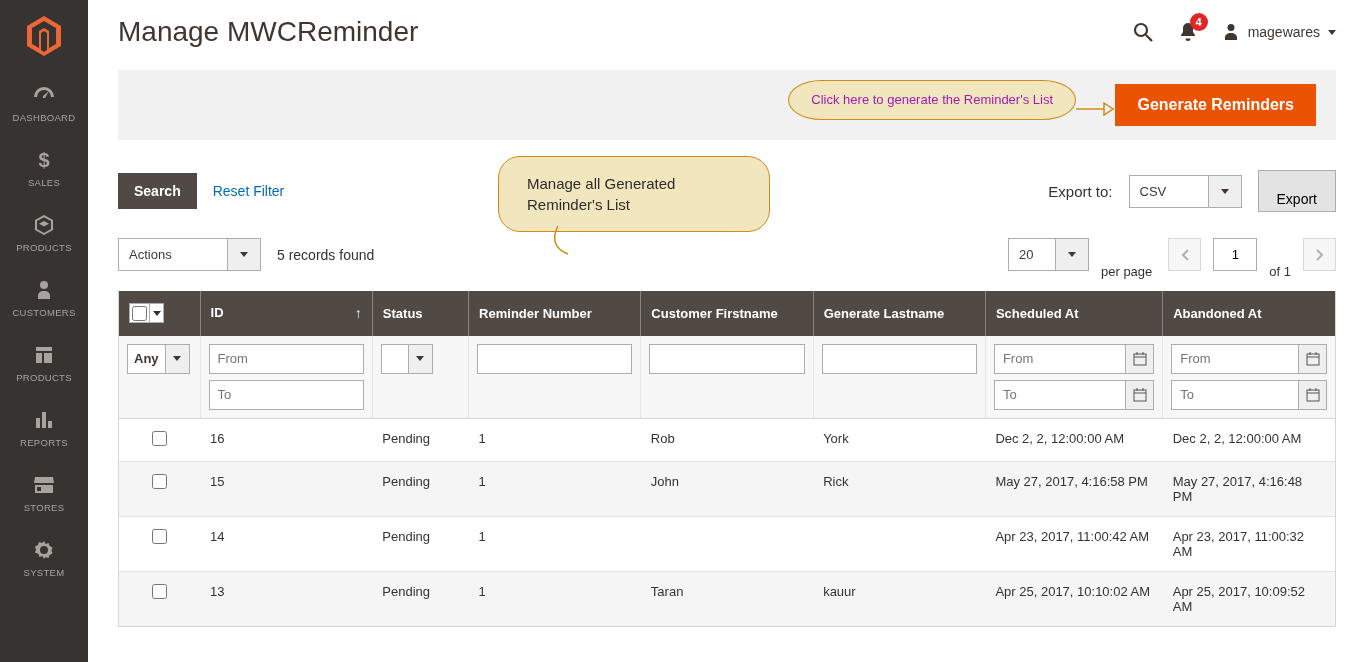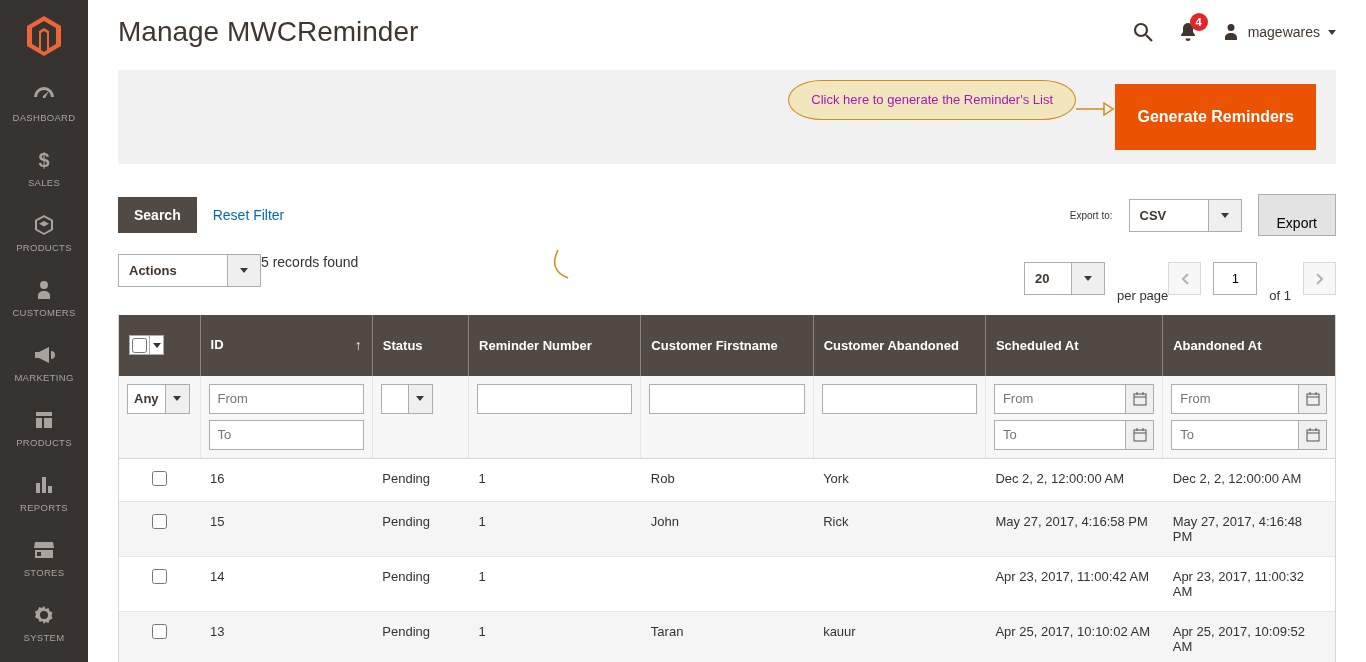--- a/index.html
+++ b/index.html
@@ -21,48 +21,48 @@
   .page-title { font-size: 28px; font-weight: 400; color: #41362f; flex: 1; }
   .header-actions { display: flex; align-items: center; gap: 24px; }
   .icon-btn { position: relative; cursor: pointer; }
   .badge { position: absolute; top: -8px; right: -10px; background: #e22626; color: #fff; border-radius: 9px; min-width: 18px; height: 18px; font-size: 11px; font-weight: 600; display: flex; align-items: center; justify-content: center; padding: 0 4px; }
   .user { display: flex; align-items: center; gap: 8px; cursor: pointer; color: #41362f; font-size: 14px;}
   .caret-down { width: 0; height: 0; border-left: 4px solid transparent; border-right: 4px solid transparent; border-top: 5px solid #41362f; }
   
   .action-bar { margin: 22px 30px 0; background: #f1f1f1; padding: 14px 20px; display: flex; align-items: center; justify-content: flex-end; position: relative; }
   .callout1 { position: absolute; right: 260px; top: 10px; background: #f2e6bf; border: 1.5px solid #d08b19; border-radius: 50px / 30px; padding: 10px 22px; font-size: 13px; color: #a21caf; text-align: left; line-height: 1.35; }
   .callout-arrow { position: absolute; right: 222px; top: 32px; width: 38px; height: 14px; }
-  .btn-primary { background: #eb5202; color: #fff; border: none; padding: 24px 22px; font-size: 16px; font-weight: 600; cursor: pointer; margin-left: 33px; }
+  .btn-primary { background: #eb5202; color: #fff; border: none; padding: 12px 22px; font-size: 16px; font-weight: 600; cursor: pointer; margin-left: 33px; }
   
   .toolbar { margin: 30px 30px 0; display: flex; align-items: center; gap: 16px; position: relative; }
   .btn-dark { background: #514943; color: #fff; border: none; padding: 10px 16px; font-size: 14px; font-weight: 600; cursor: pointer; }
   .link { color: #006bb4; font-size: 14px; cursor: pointer; }
   .flex-spacer { flex: 1; }
-  .export-label { color: #333; font-size: 10px; }
+  .export-label { color: #333; font-size: 15px; }
   .select-combo { display: flex; }
-  .select-field { border: 1px solid #adadad; padding: 6px 10px; height: 33px; min-width: 80px; background: #fff; display: flex; align-items: center; font-size: 13px; font-weight: bold; }
+  .select-field { border: 1px solid #adadad; padding: 6px 10px; height: 33px; min-width: 80px; background: #fff; display: flex; align-items: center; font-size: 13px; }
   .select-btn { border: 1px solid #adadad; border-left: none; width: 33px; height: 33px; background: #efefef; display: flex; align-items: center; justify-content: center; cursor: pointer; }
   .btn-light { background: #e3e3e3; border: 1px solid #adadad; padding: 20px 18px; font-size: 14px; cursor: pointer; height: 33px; }
   
   .callout2 { position: absolute; left: 380px; top: -14px; background: #f2e6bf; border: 1.5px solid #d08b19; border-radius: 22px; padding: 16px 28px; font-size: 15px; color: #2c2c2c; line-height: 1.4; width: 272px; }
   .callout2::after { content: ''; position: absolute; bottom: -14px; left: 50px; width: 24px; height: 14px; background: #f2e6bf; border-left: 1.5px solid #d08b19; border-bottom: 1.5px solid #d08b19; border-bottom-left-radius: 18px 14px; transform: skewX(-20deg); display:none;}
   .callout2-tail { position: absolute; left: 420px; top: 56px; }
   
-  .toolbar2 { margin: 18px 30px 12px; display: flex; }
+  .toolbar2 { margin: 18px 30px 12px; display: flex; align-items: center; gap: 16px; }
   .records-found { font-size: 14px; color: #333; }
   .pager-group { display: flex; align-items: center; gap: 12px; }
   .page-input { border: 1px solid #adadad; width: 44px; height: 33px; text-align: center; font-size: 13px; }
   .pager-label { font-size: 13px; color: #333; margin-top: 34px; }
   .pager-btn { border: 1px solid #adadad; width: 33px; height: 33px; background: #efefef; display: flex; align-items: center; justify-content: center; cursor: pointer; }
   .pager-btn.disabled { opacity: 0.45; cursor: default; }
   
   
   .grid { margin: 0 30px; border: 1px solid #d6d6d6; border-top: none; }
   table { width: 100%; border-collapse: collapse; table-layout: fixed; }
-  thead tr.head th { background: #514943; color: #fff; font-weight: 600; font-size: 13px; text-align: left; padding: 20px 10px; border-right: 1px solid #8a837f; }
+  thead tr.head th { background: #514943; color: #fff; font-weight: 600; font-size: 13px; text-align: left; padding: 12px 10px; border-right: 1px solid #8a837f; }
   thead tr.head th:last-child { border-right: none; }
   .sort-arrow { float: right; font-size: 14px; opacity: 0.9; }
   thead tr.filters th { background: #f7f7f7; padding: 8px 8px; border-right: 1px solid #e5e5e5; border-bottom: 1px solid #d6d6d6; vertical-align: top;}
   thead tr.filters th:last-child { border-right: none; }
   .filter-input { width: 100%; border: 1px solid #adadad; height: 30px; padding: 4px 8px; font-size: 13px; background: #fff; }
   .filter-input + .filter-input { margin-top: 6px; }
   .date-wrap { position: relative; }
   .date-wrap .cal { position: absolute; right: 1px; top: 1px; width: 28px; height: 28px; background: #efefef; border-left: 1px solid #adadad; display:flex; align-items:center; justify-content:center; }
   tbody td { padding: 12px 10px; border-top: 1px solid #e5e5e5; font-size: 13px; color: #333; vertical-align: top; }
   tbody tr:nth-child(even) td { background: #f5f5f5; }
@@ -114,28 +114,20 @@
     <div class="sidebar-item">
       <span class="sidebar-icon">
           <svg width="16" height="22" viewBox="0 0 16 22">
             <path fill="currentColor" d="M8 2a4 4 0 110 8 4 4 0 010-8zm0 10c4 0 6 2 6 5v3H2v-3c0-3 2-5 6-5z"></path>
           </svg>
         </span>
       <span class="sidebar-label">CUSTOMERS</span>
     </div>
     <div class="sidebar-item">
       <span class="sidebar-icon">
-          <svg width="22" height="20" viewBox="0 0 22 20">
-            <path fill="currentColor" d="M2 7h4l10-5v16l-10-5H2V7zm16-1a4 4 0 010 8V6z"></path>
-          </svg>
-        </span>
-      <span class="sidebar-label">MARKETING</span>
-    </div>
-    <div class="sidebar-item">
-      <span class="sidebar-icon">
           <svg width="20" height="20" viewBox="0 0 20 20">
             <path fill="currentColor" d="M2 2h16v4H2V2zm0 6h6v10H2V8zm8 0h8v10h-8V8z"></path>
           </svg>
         </span>
       <span class="sidebar-label">PRODUCTS</span>
     </div>
     <div class="sidebar-item">
       <span class="sidebar-icon">
           <svg width="20" height="20" viewBox="0 0 20 20">
             <path fill="currentColor" d="M2 18V8h4v10H2zm6 0V2h4v16H8zm6 0v-7h4v7h-4z"></path>
@@ -196,20 +188,21 @@
       <svg class="callout-arrow" viewBox="0 0 38 14">
           <line x1="0" y1="7" x2="28" y2="7" stroke="#d08b19" stroke-width="1.5"></line>
           <path d="M28 1 L37 7 L28 13 Z" fill="none" stroke="#d08b19" stroke-width="1.5"></path>
         </svg>
       <button class="btn-primary">Generate Reminders</button>
     </div>
 
     <div class="toolbar">
       <button class="btn-dark">Search</button>
       <span class="link">Reset Filter</span>
+      <div class="callout2">Manage all Generated Reminder's List</div>
       <svg class="callout2-tail" width="40" height="30">
           <path d="M20 0 Q 10 20 30 28" fill="none" stroke="#d08b19" stroke-width="1.5"></path>
           <path d="M20 0 Q 10 20 30 28 L 10 24 Q 6 12 20 0Z" fill="#f2e6bf" stroke="#d08b19" stroke-width="1.5" style="display:none"></path>
         </svg>
       <span class="flex-spacer"></span>
       <span class="export-label">Export to:</span>
       <div class="select-combo">
         <div class="select-field">CSV</div>
         <div class="select-btn">
             <span class="caret-down"></span>
@@ -271,21 +264,21 @@
                   <input type="checkbox" class="chk" style="">
                   <span class="dd">
                     <span class="caret-down" style="border-top-color:#333"></span>
                   </span>
                 </span>
             </th>
             <th><span>ID</span><span class="sort-arrow">↑</span></th>
             <th><span>Status</span></th>
             <th><span>Reminder Number</span></th>
             <th><span>Customer Firstname</span></th>
-            <th><span>Customer Abandoned</span></th>
+            <th><span>Generate Lastname</span></th>
             <th><span>Scheduled At</span></th>
             <th><span>Abandoned At</span></th>
           </tr>
           <tr class="filters">
             <th>
               <div class="select-combo">
                 <div class="select-field" style="min-width:34px;height:30px;padding:4px 6px">Any</div>
                 <div class="select-btn" style="height:30px;width:24px">
                     <span class="caret-down"></span>
                   </div>

